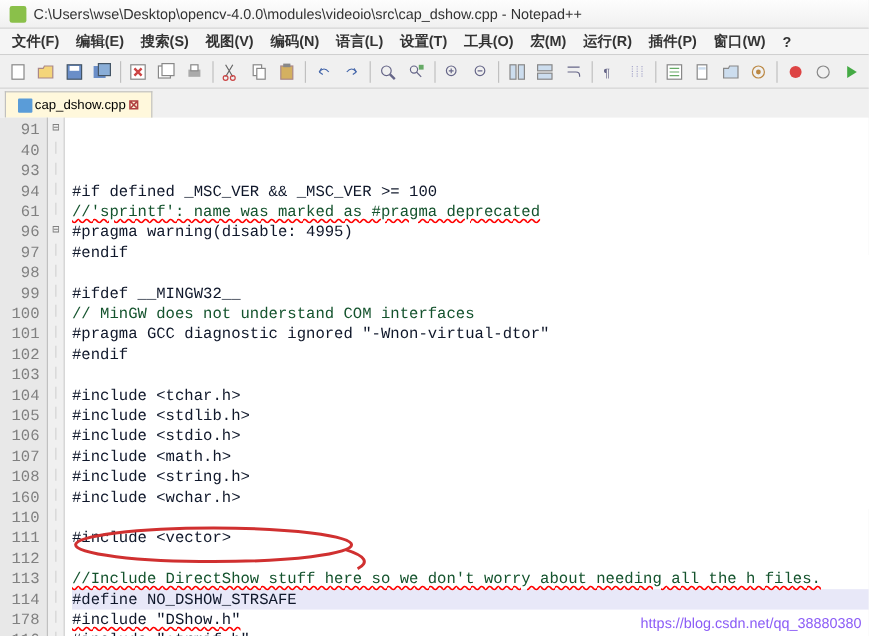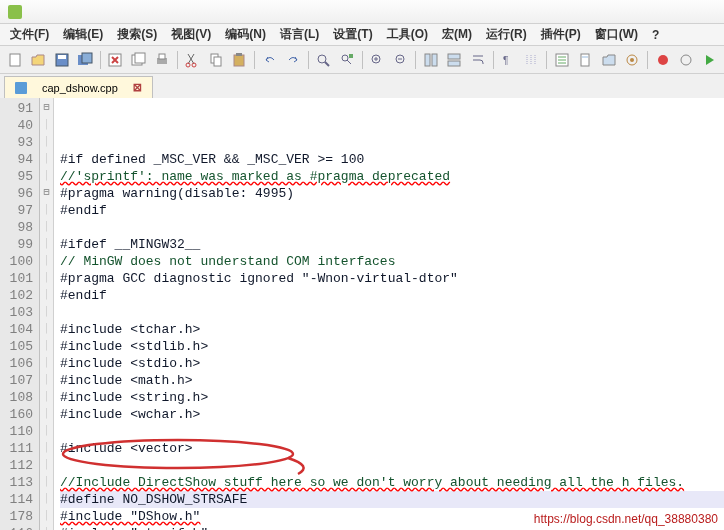--- a/index.html
+++ b/index.html
@@ -6,40 +6,41 @@
 body { font-family: "Microsoft YaHei", "Segoe UI", Tahoma, sans-serif; font-size: 12px; background: #f0f0f0; width: 724px; height: 530px; overflow: hidden; position: relative; }
 .titlebar { background: linear-gradient(#fdfdfd, #f0f0f0); height: 24px; padding: 4px 8px; border-bottom: 1px solid #d0d0d0; display: flex; align-items: center; }
 .titlebar-icon { width: 14px; height: 14px; background: #8ac04a; margin-right: 6px; border-radius: 2px; }
 .title-text { font-size: 12px; color: #333; }
 .menubar { background: #f5f5f5; height: 22px; padding: 2px 4px; border-bottom: 1px solid #d0d0d0; display: flex; gap: 2px; align-items: center; font-weight: bold; }
 .menu-item { padding: 2px 6px; font-size: 12px; color: #333; cursor: default; }
 .toolbar { background: #f0f0f0; height: 28px; padding: 2px 4px; border-bottom: 1px solid #d0d0d0; display: flex; align-items: center; gap: 2px; }
 .tool-btn { width: 22px; height: 22px; display: flex; align-items: center; justify-content: center; border: 1px solid transparent; cursor: pointer; }
 .tool-sep { width: 1px; height: 18px; background: #c0c0c0; margin: 0 2px; }
 .tabbar { background: #f0f0f0; height: 24px; padding: 2px 4px 0 4px; display: flex; }
-.tab { background: #fff8dc; border: 1px solid #c0c0c0; border-bottom: none; padding: 3px 10px; font-size: 11px; display: flex; align-items: center; gap: 15px; }
+.tab { background: #fff8dc; border: 1px solid #c0c0c0; border-bottom: none; padding: 3px 10px; font-size: 11px; display: flex; align-items: center; gap: 2px; }
 .tab-icon { width: 12px; height: 12px; background: #5a9cd8; border-radius: 1px; }
 .tab-close { color: #b04040; font-weight: bold; cursor: pointer; }
 .editor { display: flex; height: 480px; background: #fff; }
 .gutter { background: #e8e8e8; width: 40px; text-align: right; padding: 2px 6px 2px 0; font-family: Consolas, "Courier New", monospace; font-size: 13px; color: #808080; border-right: 1px solid #c0c0c0; line-height: 17px; }
 .fold { width: 14px; background: #f0f0f0; border-right: 1px solid #d0d0d0; font-family: monospace; font-size: 10px; line-height: 17px; text-align: center; color: #808080; }
 .code { flex: 1; padding: 2px 0 2px 6px; font-family: Consolas, "Courier New", monospace; font-size: 13px; line-height: 17px; white-space: pre; position: relative; }
 .code-line { height: 17px; }
 .code-line.hl { background: #e8e8f8; }
 .cm { color: #14532d; }
 .pp { color: #0f172a; }
 .err { text-decoration: wavy underline red; }
 .annotation { position: absolute; left: 4px; top: 340px; pointer-events: none; }
-.watermark { position: absolute; right: 6px; bottom: 4px; color: #b91c1c; font-size: 12px; font-family: Arial; margin-top: 32px; }
+.watermark { position: absolute; right: 6px; bottom: 4px; color: #8b5cf6; font-size: 12px; font-family: Arial; margin-top: 32px; }
 </style>
 </head>
 <body>
 
 <div class="titlebar">
   <div class="titlebar-icon"></div>
+  <span class="title-text">C:\Users\wse\Desktop\opencv-4.0.0\modules\videoio\src\cap_dshow.cpp - Notepad++</span>
 </div>
 
 <div class="menubar">
   <span class="menu-item">文件(F)</span>
   <span class="menu-item">编辑(E)</span>
   <span class="menu-item">搜索(S)</span>
   <span class="menu-item">视图(V)</span>
   <span class="menu-item">编码(N)</span>
   <span class="menu-item">语言(L)</span>
   <span class="menu-item">设置(T)</span>
@@ -231,21 +232,21 @@
     <span class="tab-close">⊠</span>
   </div>
 </div>
 
 <div class="editor">
   <div class="gutter" id="gutter">
       <div>91</div>
       <div>40</div>
       <div>93</div>
       <div>94</div>
-      <div>95</div>
+      <div>61</div>
       <div>96</div>
       <div>97</div>
       <div>98</div>
       <div>99</div>
       <div>100</div>
       <div>101</div>
       <div>102</div>
       <div>103</div>
       <div>104</div>
       <div>105</div>

